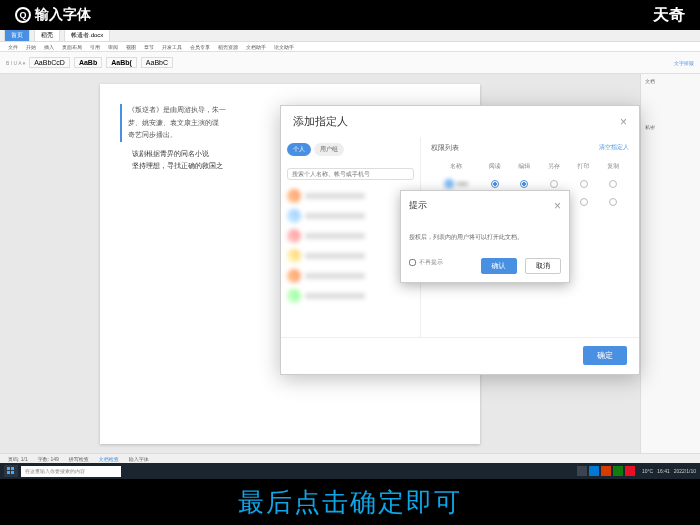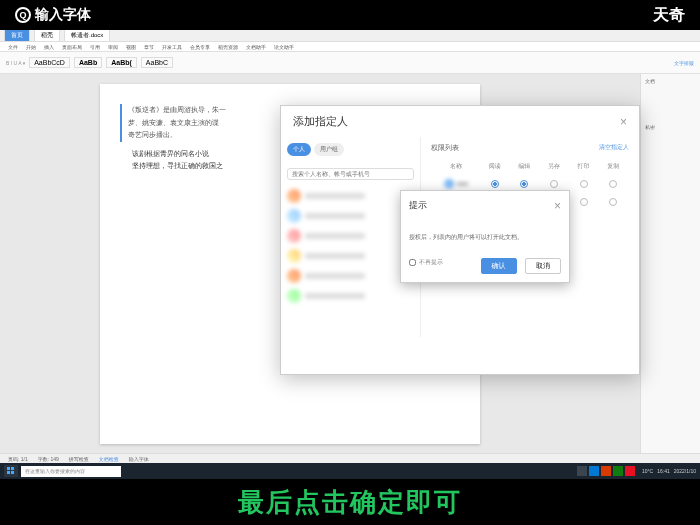--- a/index.html
+++ b/index.html
@@ -54,21 +54,21 @@
 .btn-sm{font-size:7px;padding:2px 10px;border:1px solid #ccc;background:#fff;border-radius:2px;cursor:pointer;margin-left:4px}
 .btn-sm.pri{background:#4a90e2;color:#fff;border-color:#4a90e2}
 .statusbar{position:absolute;bottom:62px;left:0;right:0;height:10px;background:#f0f0f0;border-top:1px solid #ddd;font-size:5px;color:#666;display:flex;align-items:center;gap:10px;padding:0 8px}
 .taskbar{position:absolute;bottom:46px;left:0;right:0;height:16px;background:#1a2530;display:flex;align-items:center;padding:0 4px;gap:3px}
 .win-btn{width:14px;height:12px;background:#2a3540;display:flex;align-items:center;justify-content:center}
 .search-box{background:#fff;height:11px;width:100px;font-size:5px;color:#888;padding:0 4px;display:flex;align-items:center}
 .task-icons{display:flex;gap:2px;margin-left:auto}
 .ticon{width:10px;height:10px;background:#3a4550}
 .tray{color:#ccc;font-size:5px;margin-left:4px;display:flex;align-items:center;gap:4px}
 .subtitle-bar{position:absolute;bottom:0;left:0;right:0;height:46px;background:#000;display:flex;align-items:center;justify-content:center}
-.subtitle{color:#22c55e;font-size:26px;font-weight:bold;letter-spacing:2px}
+.subtitle{color:#0ea5e9;font-size:26px;font-weight:normal;letter-spacing:2px}
 </style>
 </head>
 <body>
 
 <div class="top-bar">
   <div class="logo">
     <span class="logo-icon">Q</span>
     <span>输入字体</span>
   </div>
   <div class="top-right">天奇</div>
@@ -218,20 +218,23 @@
           <td><span class="radio"></span></td>
           <td><span class="radio"></span></td>
           <td><span class="radio"></span></td>
           <td><span class="radio"></span></td>
           <td><span class="radio"></span></td>
         </tr>
       </tbody>
         </table>
     </div>
   </div>
+  <div class="dialog-footer">
+    <button class="btn-primary">确定</button>
+  </div>
 </div>
 
 <div class="alert">
   <div class="alert-title">
     <span>提示</span>
     <span class="close-x">×</span>
   </div>
   <div class="alert-msg">授权后，列表内的用户将可以打开此文档。</div>
   <div style="display:flex;justify-content:space-between;align-items:center">
     <label class="alert-check">

